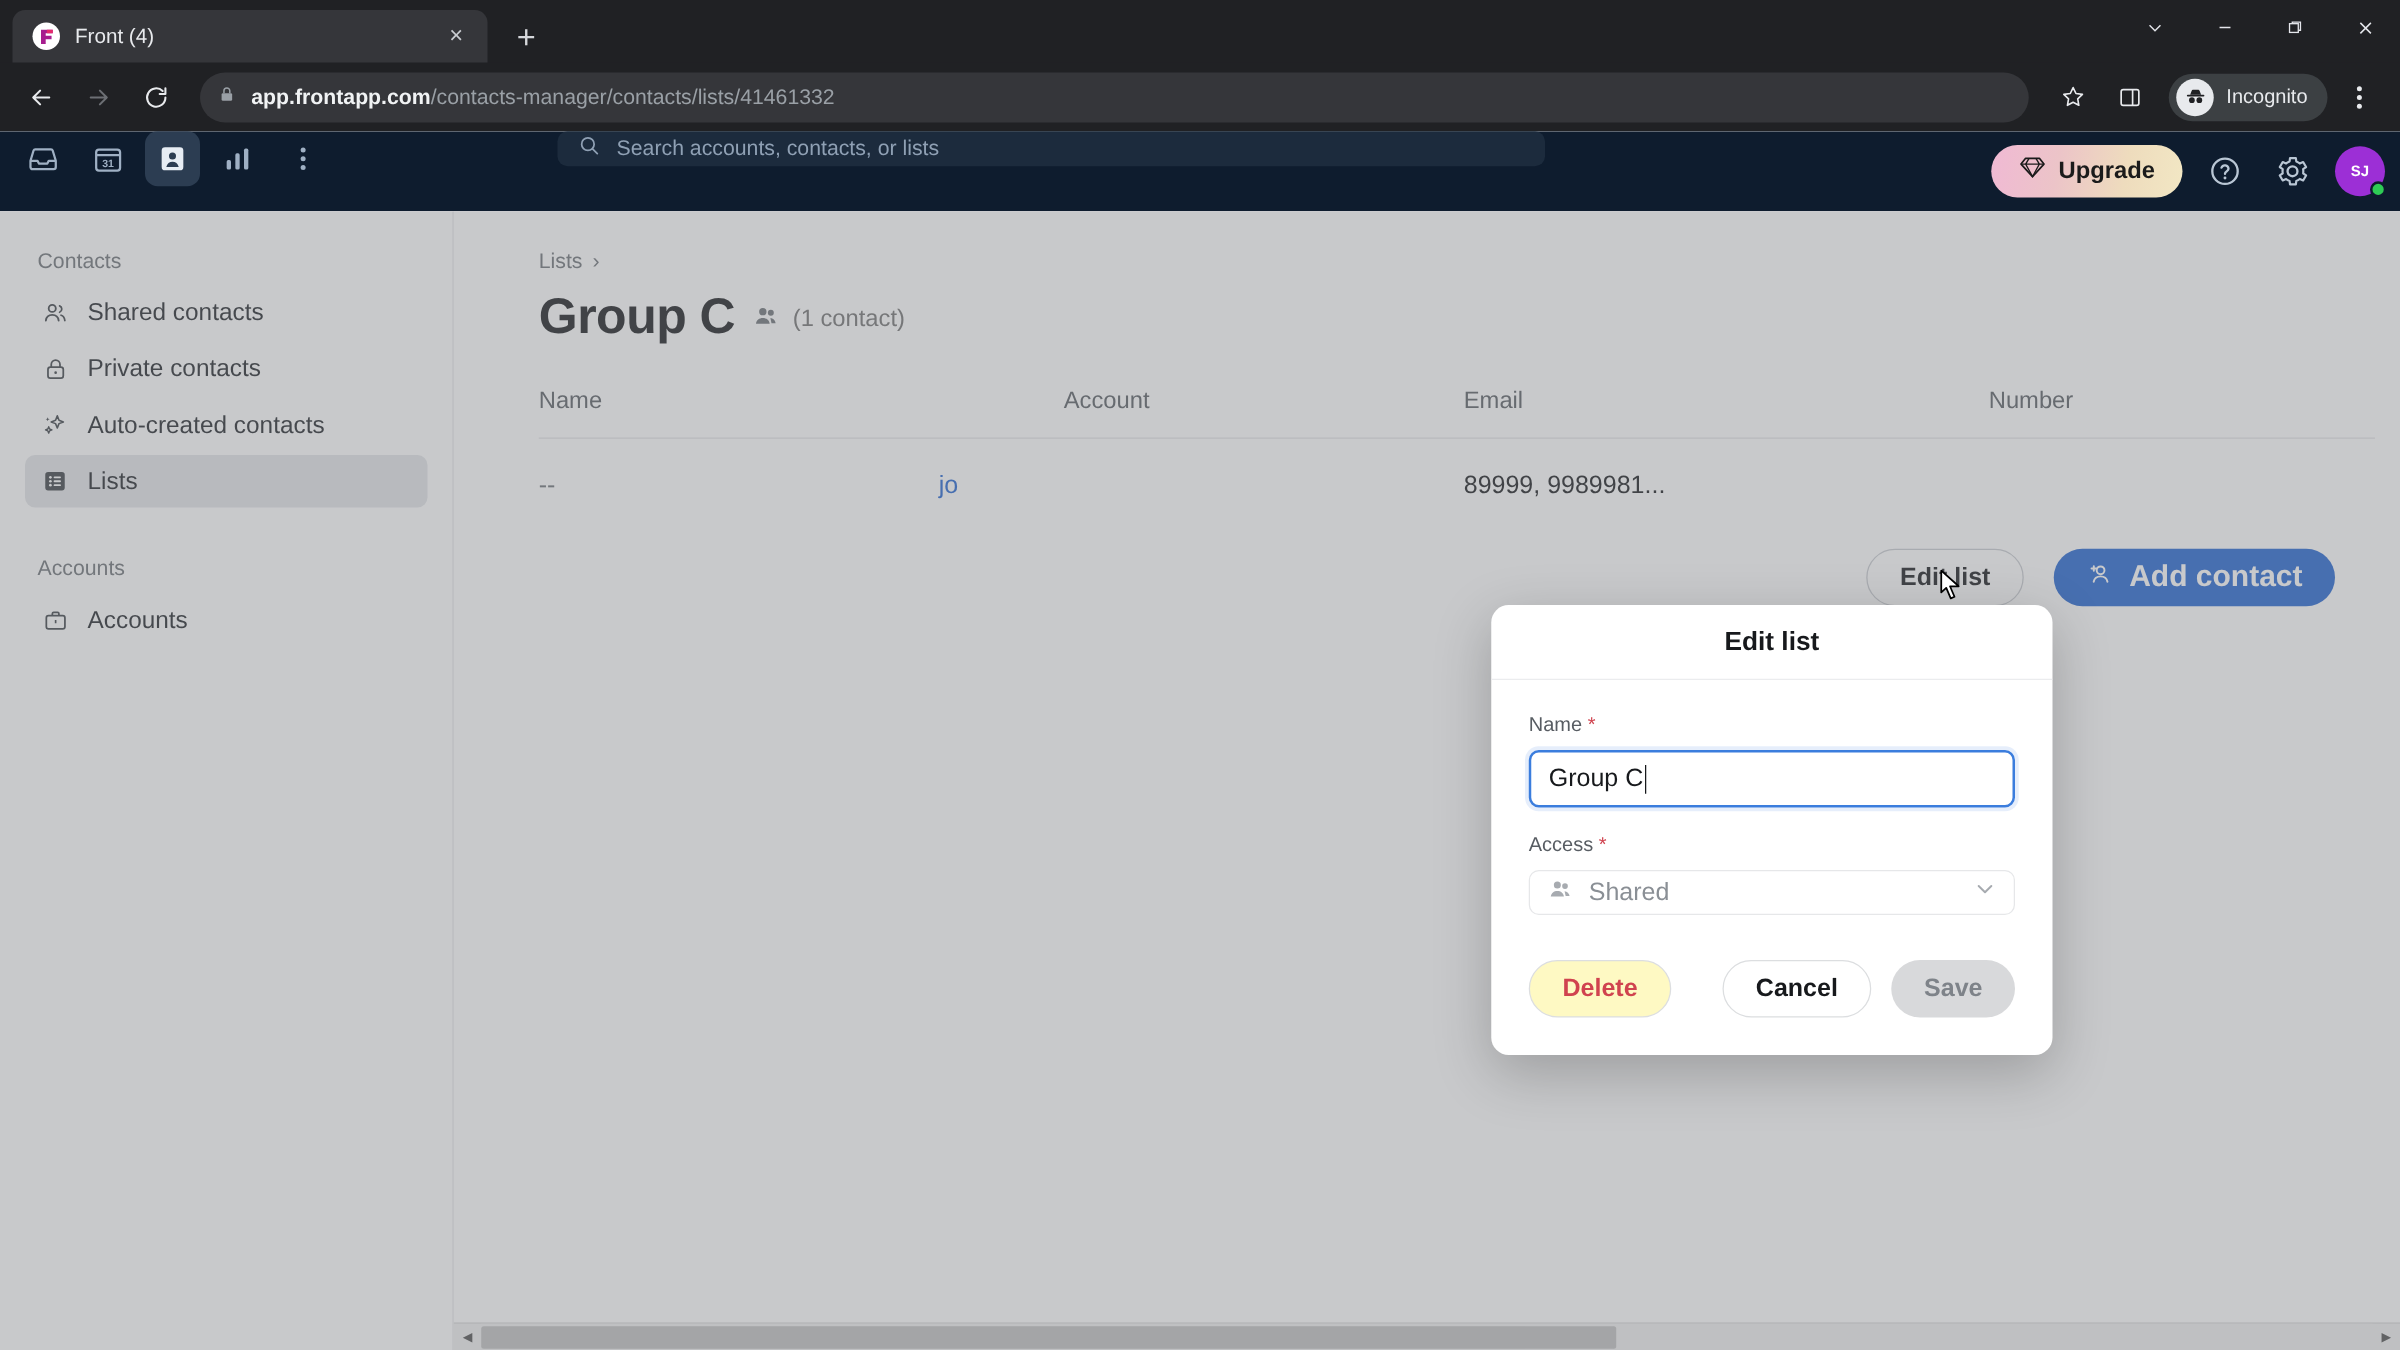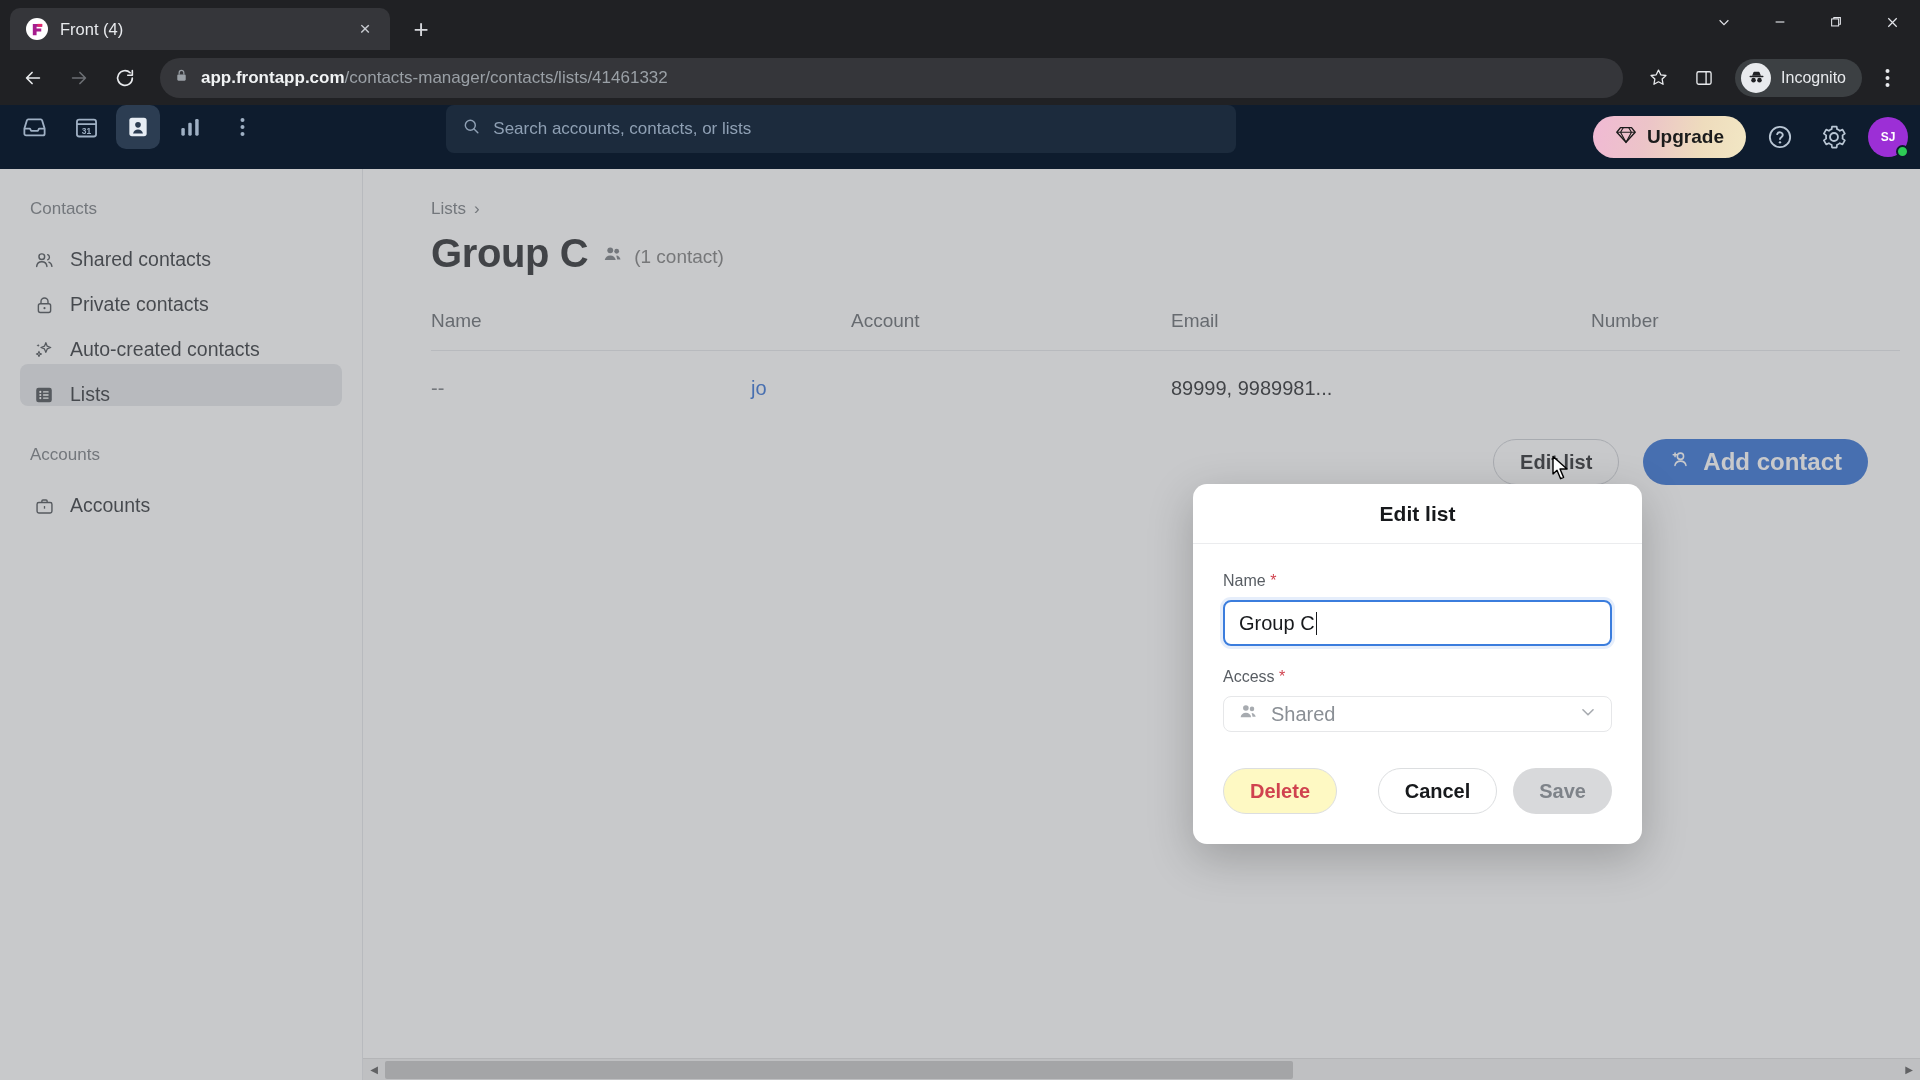--- a/index.html
+++ b/index.html
@@ -46,40 +46,40 @@
     height: 38px; border-radius: 19px; padding: 0 16px 0 6px; font-size: 16px; margin-left: 6px;
   }
   .incognito-avatar { width: 30px; height: 30px; border-radius: 50%; background: #e8eaed; display: flex; align-items: center; justify-content: center; }
 
   
   .app { flex: 1; display: flex; flex-direction: column; background: #fff; position: relative; overflow: hidden; }
 
   .appbar { height: 64px; background: #0e1c2e; display: flex; padding: 0 12px; gap: 8px; flex: none; }
   .nav-icon { width: 44px; height: 44px; border-radius: 10px; display: flex; align-items: center; justify-content: center; color: #9fb0c4; }
   .nav-icon.active { background: #2c3d52; color: #e7edf4; }
-  .appsearch { flex: 1; max-width: 790px; height: 48px; background: #1c2b3d; border-radius: 8px;
+  .appsearch { flex: 1; max-width: 790px; height: 28px; background: #1c2b3d; border-radius: 8px;
     display: flex; align-items: center; gap: 12px; padding: 0 16px; margin: 0 auto; }
   .appsearch span { color: #8fa0b4; font-size: 17px; }
   .appbar-right { display: flex; align-items: center; gap: 14px; margin-left: auto; }
   .upgrade {
     height: 42px; border-radius: 21px; padding: 0 22px; display: flex; align-items: center; gap: 10px;
     background: linear-gradient(100deg,#f0b9d4 0%, #ecc4c8 35%, #eedcbd 70%, #f2e7c4 100%);
     color: #1b1b1b; font-size: 19px; font-weight: 600;
   }
   .circle-btn { width: 40px; height: 40px; display: flex; align-items: center; justify-content: center; color: #b9c6d4; }
   .avatar-sj { width: 40px; height: 40px; border-radius: 50%; background: #9c2fd6; color: #fff;
     display: flex; align-items: center; justify-content: center; font-size: 12px; font-weight: 700; position: relative; }
   .avatar-dot { position: absolute; right: -1px; bottom: -1px; width: 13px; height: 13px; border-radius: 50%;
     background: #2ecc55; border: 2px solid #0e1c2e; }
 
   .body { flex: 1; display: flex; min-height: 0; position: relative; }
 
   .sidebar { width: 363px; background: #fff; border-right: 1px solid #e3e5e8; padding: 22px 20px 0 20px; flex: none; }
   .side-heading { font-size: 17px; color: #6d7277; margin: 8px 0 10px 10px; }
-  .side-item { display: flex; align-items: flex-end; gap: 14px; height: 42px; border-radius: 8px; padding: 0 12px;
+  .side-item { display: flex; align-items: center; gap: 14px; height: 42px; border-radius: 8px; padding: 0 12px;
     font-size: 19.5px; color: #1f2328; margin-bottom: 3px; }
   .side-item.active { background: #e4e6e9; }
   .side-item .ico { width: 24px; display: flex; align-items: center; justify-content: center; color: #3b4046; flex: none; }
   .side-gap { height: 28px; }
 
   .main { flex: 1; display: flex; flex-direction: column; min-width: 0; background: #fff; position: relative; }
   .main-head { padding: 30px 56px 0 68px; }
   .crumb { font-size: 17px; color: #6d7277; display: flex; align-items: center; gap: 8px; }
   .title-row { display: flex; align-items: flex-end; gap: 14px; margin-top: 12px; }
   .page-title { font-size: 40px; font-weight: 700; color: #17191c; letter-spacing: -0.4px; }

